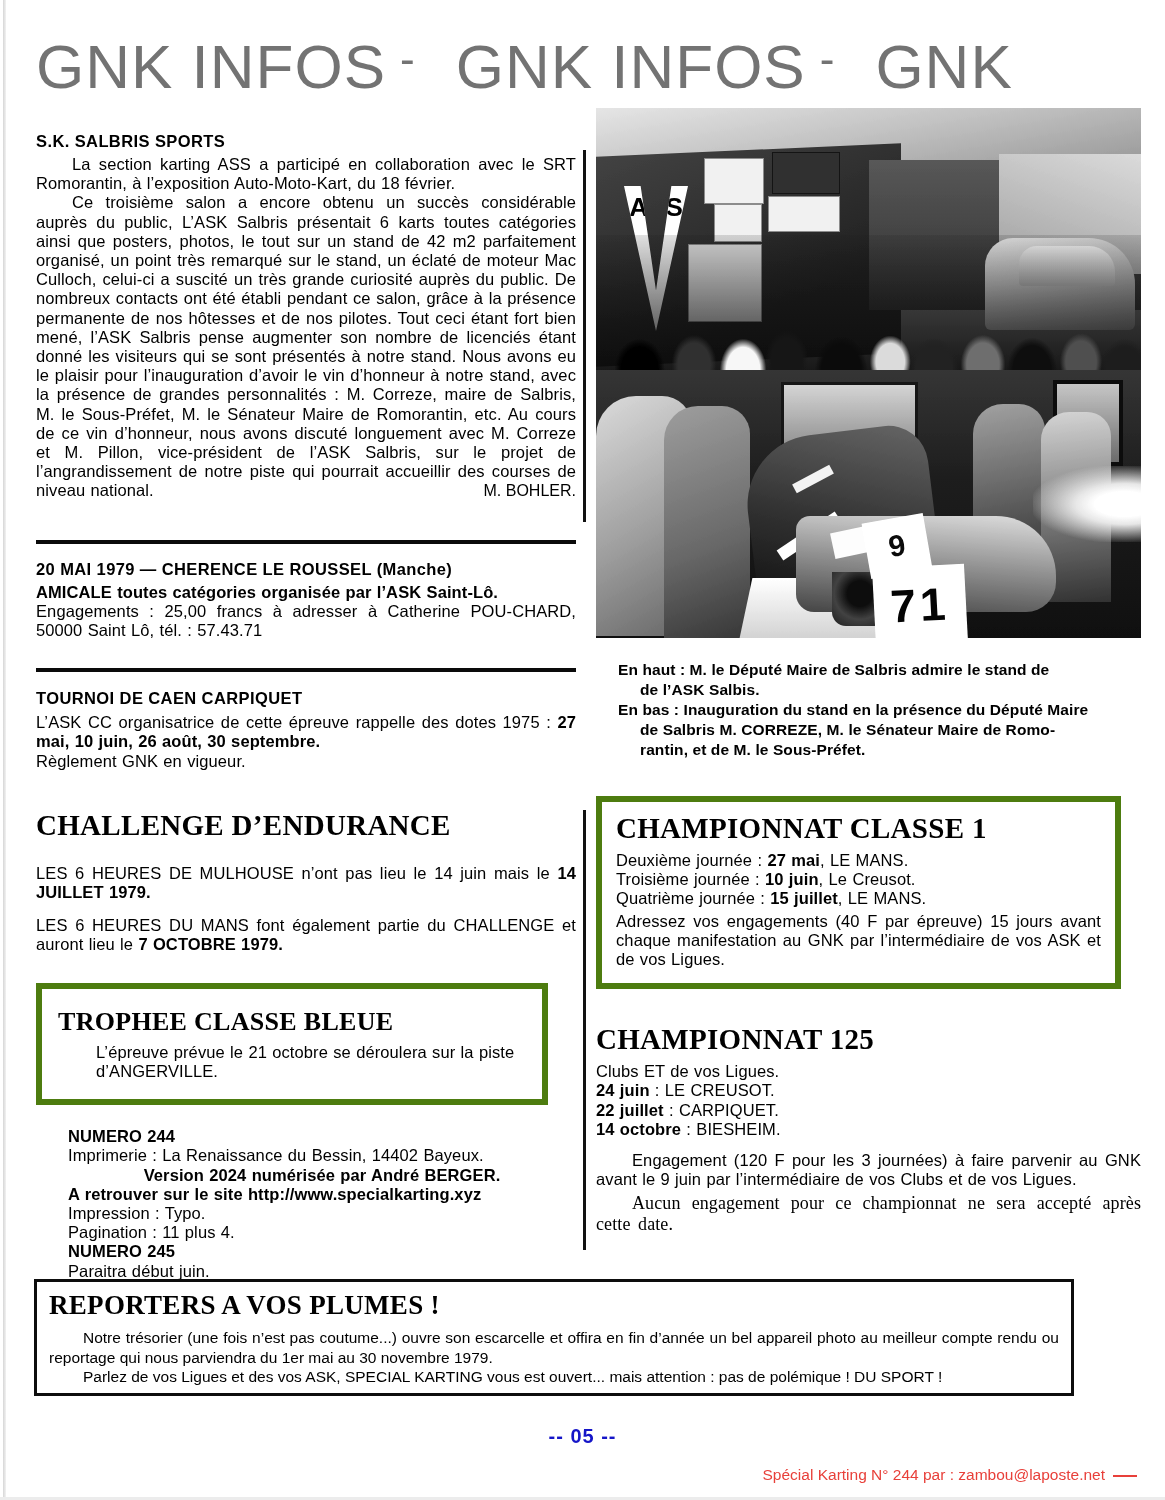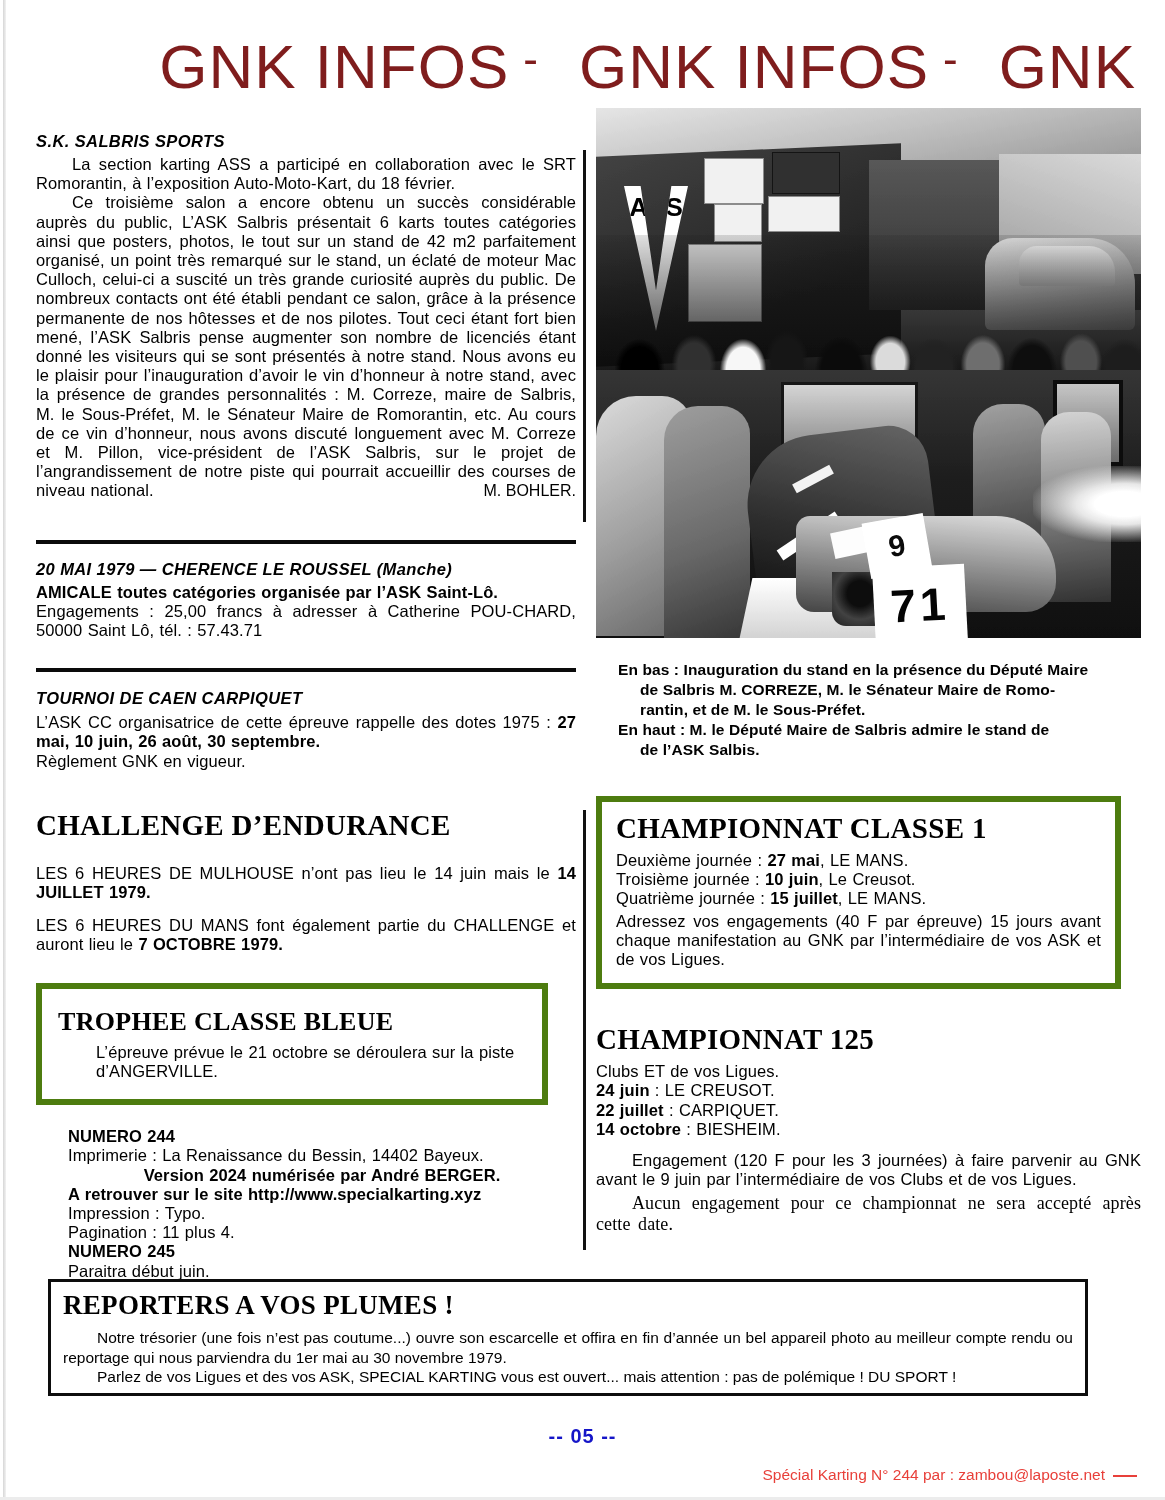--- a/index.html
+++ b/index.html
@@ -35,22 +35,21 @@
     position: absolute;
     left: 36px;
     top: 36px;
     width: 1100px;
     font-family: "Liberation Sans", sans-serif;
     font-weight: 400;
     font-size: 62px;
     letter-spacing: 1px;
     line-height: 1;
     white-space: nowrap;
-    color: #7f1d1d;
-    text-align: right;
+    color: #737373;
   }
   .masthead .dot {
     font-size: 44px;
     vertical-align: 14px;
     padding: 0 14px;
   }
   .masthead .gap { display:inline-block; width: 26px; }
 
   
   .col-left {
@@ -81,21 +80,20 @@
     height: 440px;
     background: #111;
   }
 
   h3.sec-head {
     font-family: "Liberation Sans", sans-serif;
     font-weight: bold;
     font-size: 16.5px;
     letter-spacing: 0.4px;
     margin: 0 0 4px 0;
-    font-style: italic;
   }
   p.body {
     font-family: "Liberation Sans", sans-serif;
     font-size: 16.5px;
     line-height: 19.2px;
     margin: 0;
     text-align: justify;
     letter-spacing: 0.1px;
     word-spacing: 0.6px;
   }
@@ -298,21 +296,21 @@
     font-size: 15.5px;
     line-height: 20px;
     margin: 0;
     letter-spacing: 0.1px;
   }
   .caption .hang { display:block; padding-left: 40px; text-indent: -18px; }
 
   
   .wide-box {
     position: absolute;
-    left: 48px;
+    left: 34px;
     top: 1279px;
     width: 1040px;
     height: 117px;
     border: 3px solid #0d0d0d;
     box-sizing: border-box;
     padding: 8px 12px 12px 12px;
   }
   .reporters-body {
     font-family: "Liberation Sans", sans-serif;
     font-size: 15.5px;
@@ -453,27 +451,27 @@
         <div class="ph2-kart"></div>
         <div class="ph2-flowers"></div>
         <div class="ph2-paper"></div>
         <div class="ph2-plate-a">9</div>
         <div class="ph2-plate-b">71</div>
       </div>
     </figure>
 
     <div style="margin-top:22px; margin-left:22px;">
       <p class="caption">
+        <span>En haut : </span><span>M. le Député Maire de Salbris admire le stand de</span>
+        <span class="hang">de l’ASK Salbis.</span>
+      </p>
+      <p class="caption">
         <span>En bas : </span><span>Inauguration du stand en la présence du Député Maire</span>
         <span class="hang">de Salbris  M. CORREZE, M. le Sénateur Maire de Romo-</span>
         <span class="hang">rantin, et de M. le Sous-Préfet.</span>
-      </p>
-      <p class="caption">
-        <span>En haut : </span><span>M. le Député Maire de Salbris admire le stand de</span>
-        <span class="hang">de l’ASK Salbis.</span>
       </p>
     </div>
 
     <section class="boxed" style="margin-top:36px; width:525px; padding:10px 14px 14px 14px;">
       <h2 class="serif-head">CHAMPIONNAT CLASSE 1</h2>
       <p class="body ind2" style="margin-top:6px;"><span>Deuxième journée : </span><b>27 mai</b><span>, LE MANS.</span></p>
       <p class="body ind2"><span>Troisième journée : </span><b>10 juin</b><span>, Le Creusot.</span></p>
       <p class="body ind2"><span>Quatrième journée : </span><b>15 juillet</b><span>, LE MANS.</span></p>
       <p class="body" style="margin-top:3px;">Adressez vos engagements (40 F par épreuve) 15 jours avant chaque manifestation au GNK par l’intermédiaire de vos ASK et de vos Ligues.</p>
     </section>

